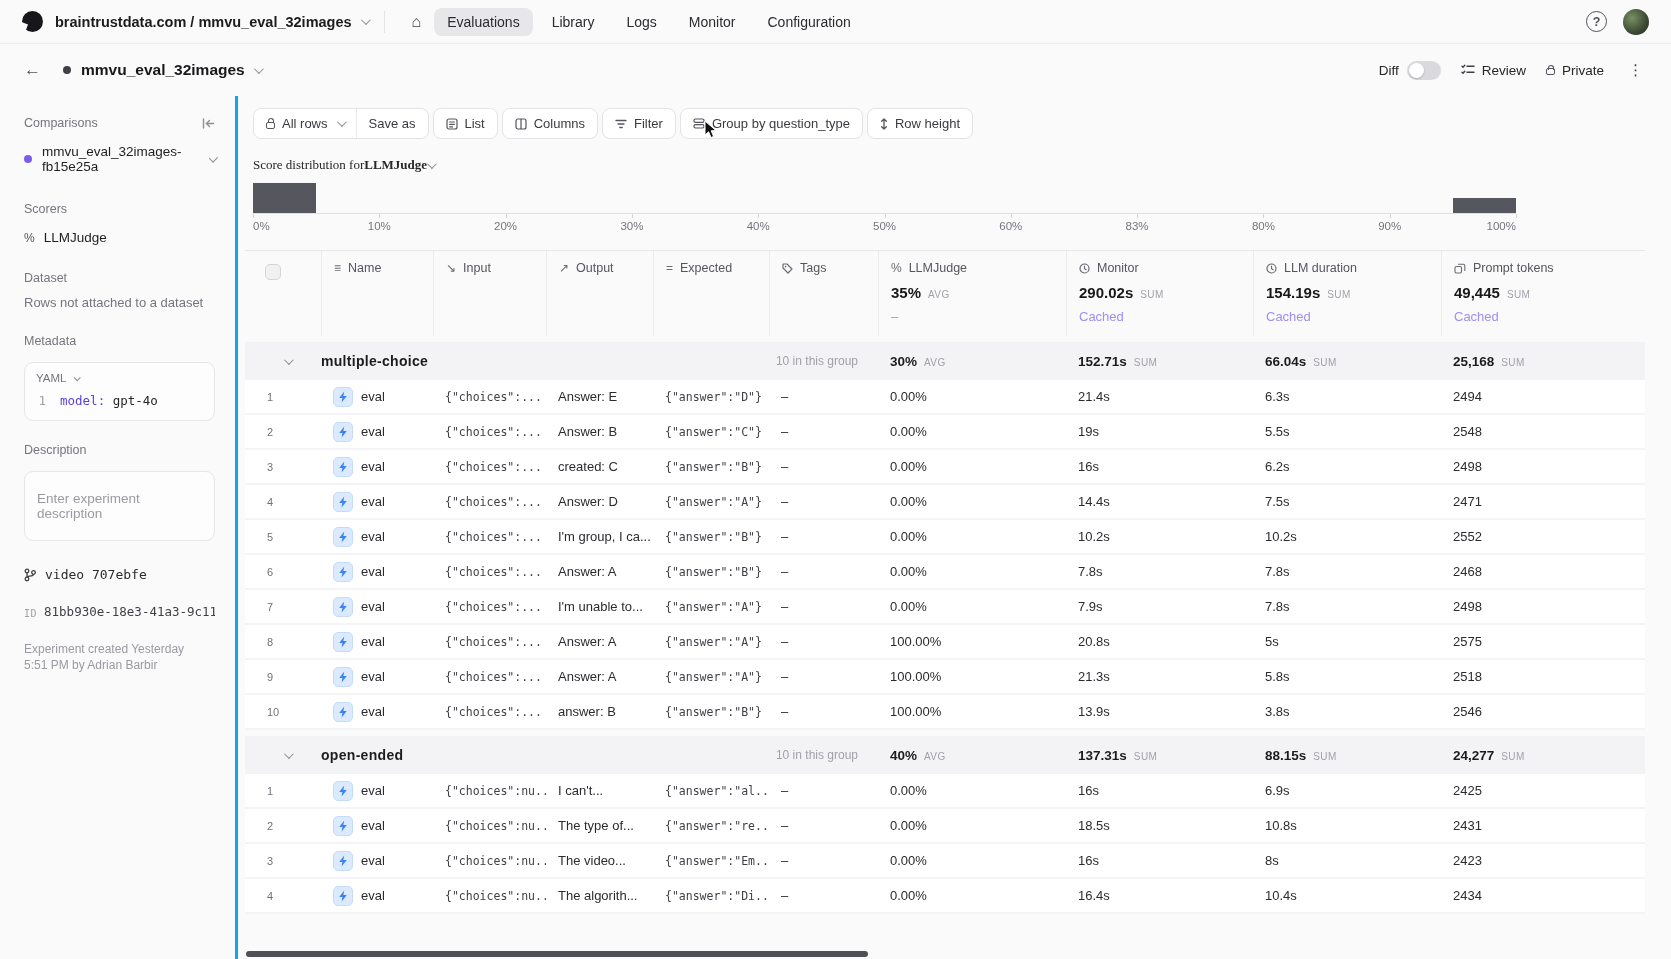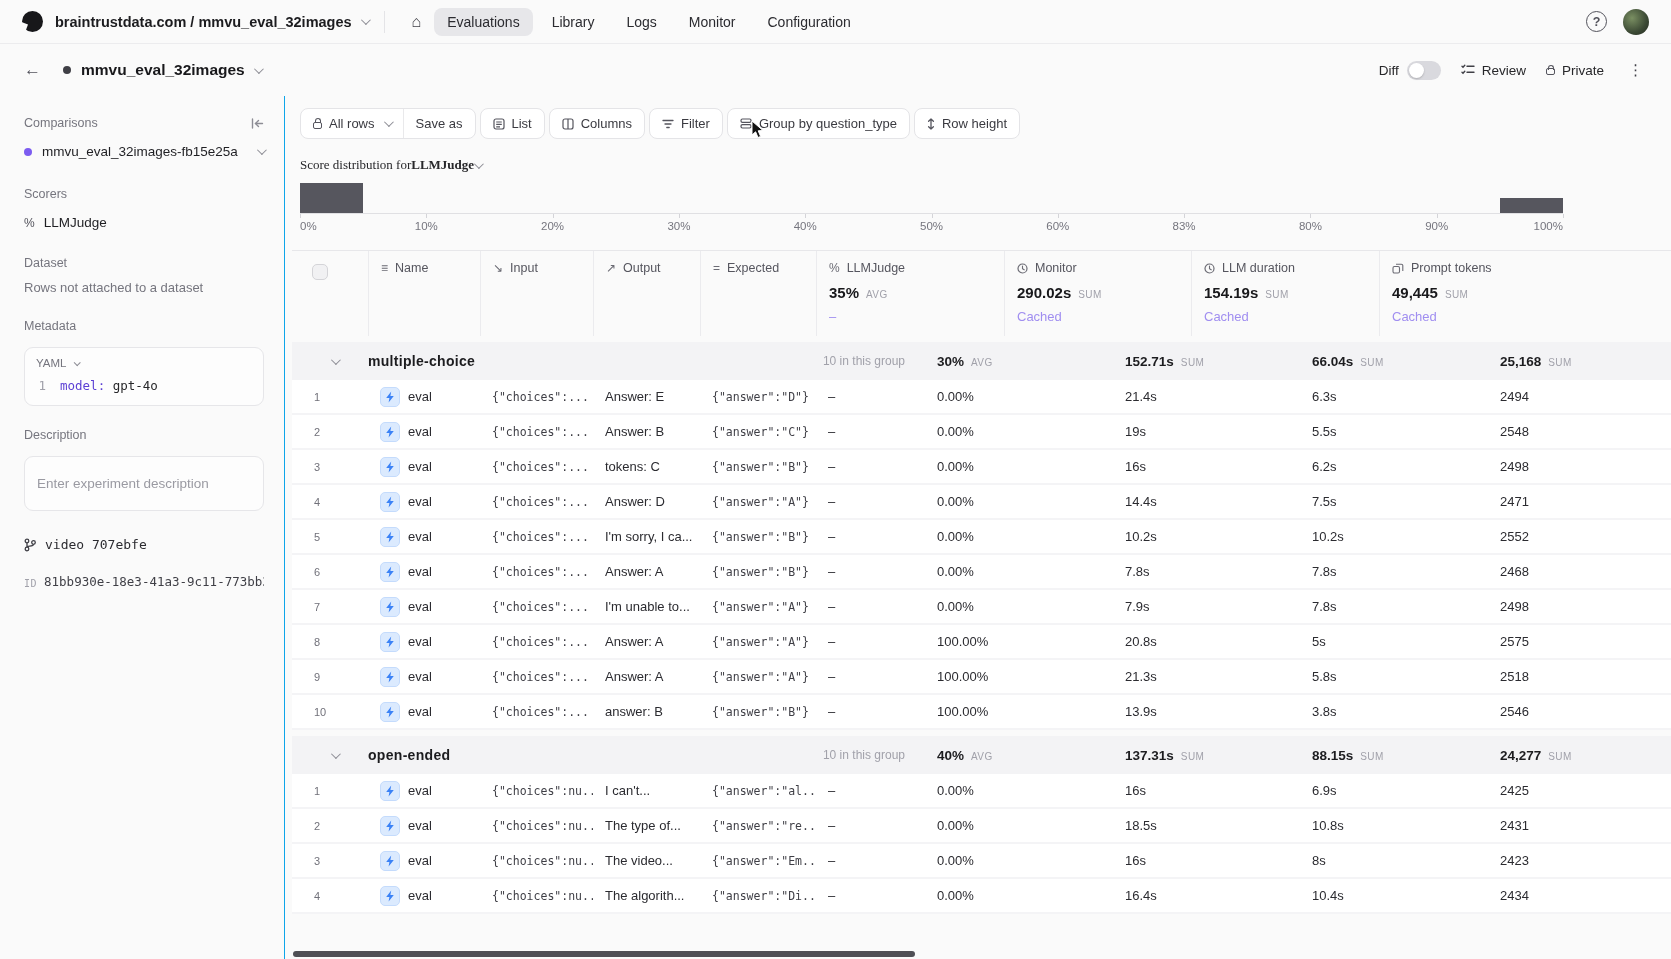--- a/index.html
+++ b/index.html
@@ -29,21 +29,21 @@
   .exp-title { font-size:15.5px; font-weight:600; }
   .exp-right { margin-left:auto; display:flex; align-items:center; gap:20px; }
   .diff-wrap { display:flex; align-items:center; gap:8px; font-size:13.5px; color:#27272a; }
   .toggle { width:34px; height:19px; border-radius:10px; background:#d9d9de; position:relative; cursor:pointer; }
   .toggle:after { content:''; position:absolute; left:2px; top:2px; width:15px; height:15px; border-radius:50%; background:#fff; box-shadow:0 1px 2px rgba(0,0,0,.2); }
   .hbtn { display:flex; align-items:center; gap:7px; font-size:13.5px; color:#27272a; cursor:pointer; }
   .kebab { font-size:15px; color:#3f3f46; letter-spacing:0; cursor:pointer; padding:0 4px; }
 
   
   .layout { display:flex; height:863px; }
-  .sidebar { width:285px; flex:none; border-right:1px solid #0ea5e9; padding:20px 20px 0 24px; background:#fafafa; position:relative; }
+  .sidebar { width:238px; flex:none; border-right:3px solid #0ea5e9; padding:20px 20px 0 24px; background:#fafafa; position:relative; }
   .main { flex:1; overflow:hidden; position:relative; padding-left:7px; }
 
   
   .side-label { font-size:12.5px; color:#75757e; margin-bottom:14px; }
   .side-row { display:flex; align-items:center; }
   .collapse-icon { margin-left:auto; color:#8d8d95; cursor:pointer; }
   .comp-item { display:flex; align-items:center; font-size:13.5px; color:#1f1f23; margin-bottom:28px; cursor:pointer; }
   .purple-dot { width:8px; height:8px; border-radius:50%; background:#7c5cf0; margin-right:10px; flex:none; }
   .comp-item .chev { margin-left:auto; }
   .scorer-item { display:flex; align-items:center; gap:9px; font-size:13.5px; color:#1f1f23; margin-bottom:26px; }
@@ -212,20 +212,21 @@
             <circle cx="9.5" cy="4.5" r="1.8"></circle>
             <path d="M3 4.8 V9.2 M9.5 6.3 C9.5 9 3 7.5 3 9.2"></path>
           </g>
         </svg>
       <span>video 707ebfe</span>
     </div>
     <div class="id-row mono">
       <span class="id-tag">ID</span>
       <span>81bb930e-18e3-41a3-9c11-773bb3f7e…</span>
     </div>
+    <div class="created-note">Experiment created Yesterday 5:51 PM by Adrian Barbir</div>
   </div>
 
   <div class="main">
 
     <div class="toolbar">
       <div class="tbtn-group">
         <div class="tbtn-seg">
           <span class="lock"></span>
           <span>All rows</span>
           <span class="chev" style="margin-left:2px"></span>
@@ -337,20 +338,29 @@
               <span class="icon-g">↗</span>
               <span>Output</span>
             </div>
         </div>
         <div class="hcell cw4">
           <div class="hlabel">
               <span class="icon-g">=</span>
               <span>Expected</span>
             </div>
         </div>
+        <div class="hcell cw5">
+          <div class="hlabel">
+              <svg width="11" height="11" viewBox="0 0 11 11">
+                <path d="M1 1 H5 L10 6 6 10 1 5 Z" fill="none" stroke="#6b6b74" stroke-width="1.2" stroke-linejoin="round"></path>
+                <circle cx="3.6" cy="3.6" r=".9" fill="#6b6b74"></circle>
+              </svg>
+              <span>Tags</span>
+            </div>
+        </div>
         <div class="hcell cw6">
           <div class="hlabel">
               <span class="icon-g">%</span>
               <span>LLMJudge</span>
             </div>
           <div class="hagg">
               <span>35%</span>
               <small>AVG</small>
             </div>
           <div class="hnote">–</div>
@@ -472,21 +482,21 @@
               <div class="name-flex">
                 <span class="eval-ic">
                   <svg width="10" height="12" viewBox="0 0 10 12">
                     <path d="M6.2 0.5 1.2 7 H4.4 L3.6 11.5 8.8 5 H5.4 Z" fill="#3b82f6"></path>
                   </svg>
                 </span>
                 <span>eval</span>
               </div>
             </div>
             <div class="tcell jsoncell cw2">{"choices":...</div>
-            <div class="tcell cw3">tokens: C</div>
+            <div class="tcell cw3">created: C</div>
             <div class="tcell jsoncell cw4">{"answer":"B"}</div>
             <div class="tcell cw5">–</div>
             <div class="tcell cw6">0.00%</div>
             <div class="tcell cw7">16s</div>
             <div class="tcell cw8">6.2s</div>
             <div class="tcell cw9">2498</div>
           </div>
           <div class="trow">
             <div class="tcell num cw0">4</div>
             <div class="tcell cw1">
@@ -514,21 +524,21 @@
               <div class="name-flex">
                 <span class="eval-ic">
                   <svg width="10" height="12" viewBox="0 0 10 12">
                     <path d="M6.2 0.5 1.2 7 H4.4 L3.6 11.5 8.8 5 H5.4 Z" fill="#3b82f6"></path>
                   </svg>
                 </span>
                 <span>eval</span>
               </div>
             </div>
             <div class="tcell jsoncell cw2">{"choices":...</div>
-            <div class="tcell cw3">I'm sorry, I ca...</div>
+            <div class="tcell cw3">I'm group, I ca...</div>
             <div class="tcell jsoncell cw4">{"answer":"B"}</div>
             <div class="tcell cw5">–</div>
             <div class="tcell cw6">0.00%</div>
             <div class="tcell cw7">10.2s</div>
             <div class="tcell cw8">10.2s</div>
             <div class="tcell cw9">2552</div>
           </div>
           <div class="trow">
             <div class="tcell num cw0">6</div>
             <div class="tcell cw1">

